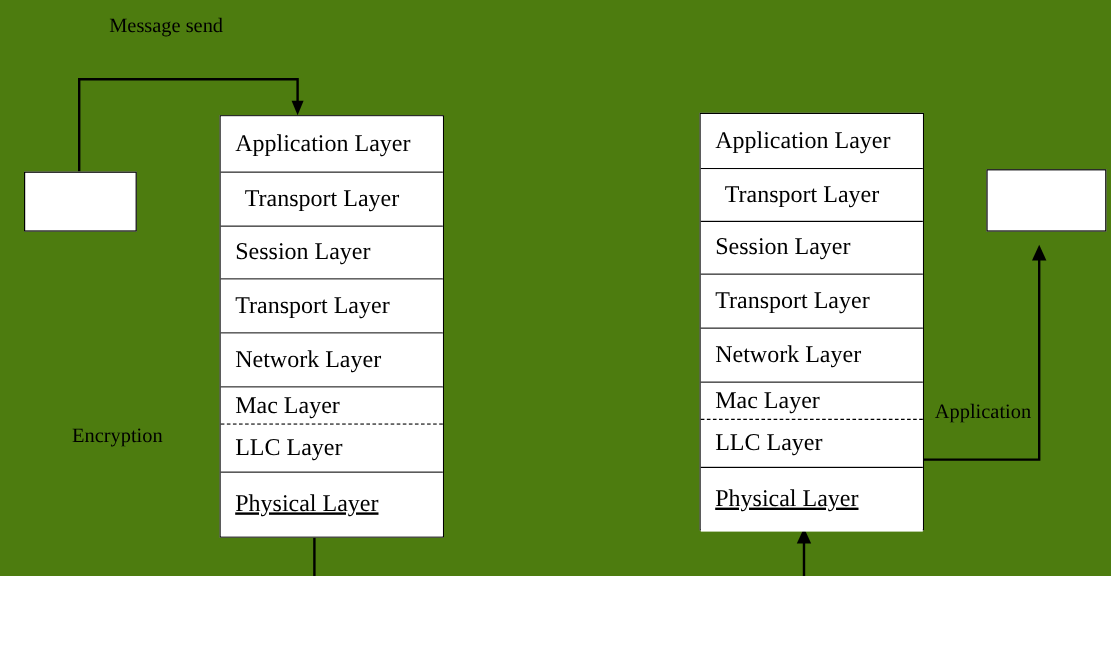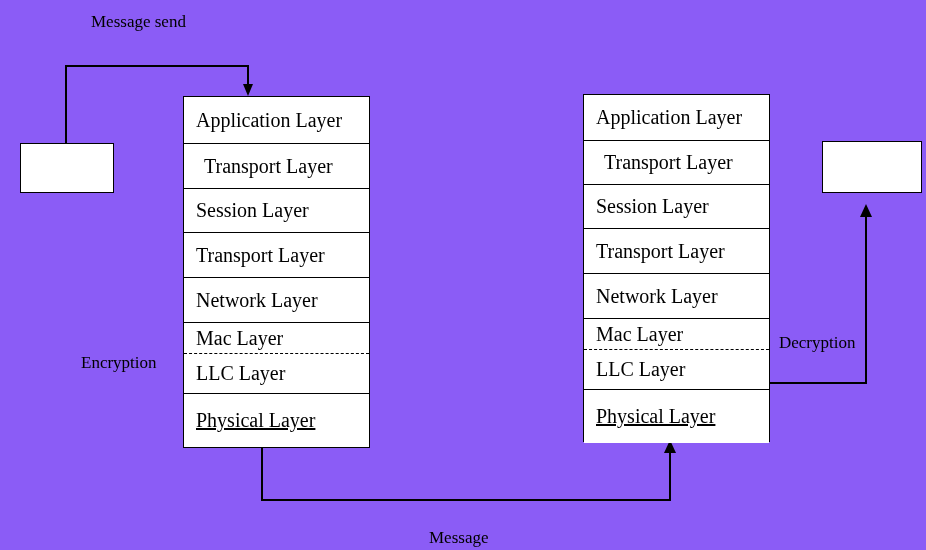--- a/index.html
+++ b/index.html
@@ -3,22 +3,22 @@
 <meta charset="utf-8">
 <style>
   html, body {
     margin: 0;
     padding: 0;
     background: #ffffff;
   }
   #canvas {
     position: relative;
     width: 926px;
-    height: 550px;
-    background: #8b5cf6;
+    height: 480px;
+    background: #4d7c0f;
     font-family: "Liberation Serif", serif;
     color: #000000;
     overflow: hidden;
   }
   .label {
     position: absolute;
     font-size: 17px;
     line-height: 1;
     white-space: nowrap;
     color: #000;
@@ -104,17 +104,17 @@
     <div class="layer" style="height:46px;">Application Layer</div>
     <div class="layer" style="height:44px; padding-left:20px;">Transport Layer</div>
     <div class="layer" style="height:44px;">Session Layer</div>
     <div class="layer" style="height:45px;">Transport Layer</div>
     <div class="layer" style="height:45px;">Network Layer</div>
     <div class="layer dashline" style="height:31px;">Mac Layer</div>
     <div class="layer" style="height:40px;">LLC Layer</div>
     <div class="layer" style="height:53px;">Physical Layer</div>
   </div>
 
-  <div class="label" style="left:81px; top:354px;">Encryption</div>
-  <div class="label" style="left:779px; top:334px;">Decryption</div>
+  <div class="label" style="left:60px; top:354px;">Encryption</div>
+  <div class="label" style="left:779px; top:334px;">Application</div>
   <div class="label" style="left:429px; top:529px;text-align:right;">Message</div>
 
 </div>
 
 </body></html>

